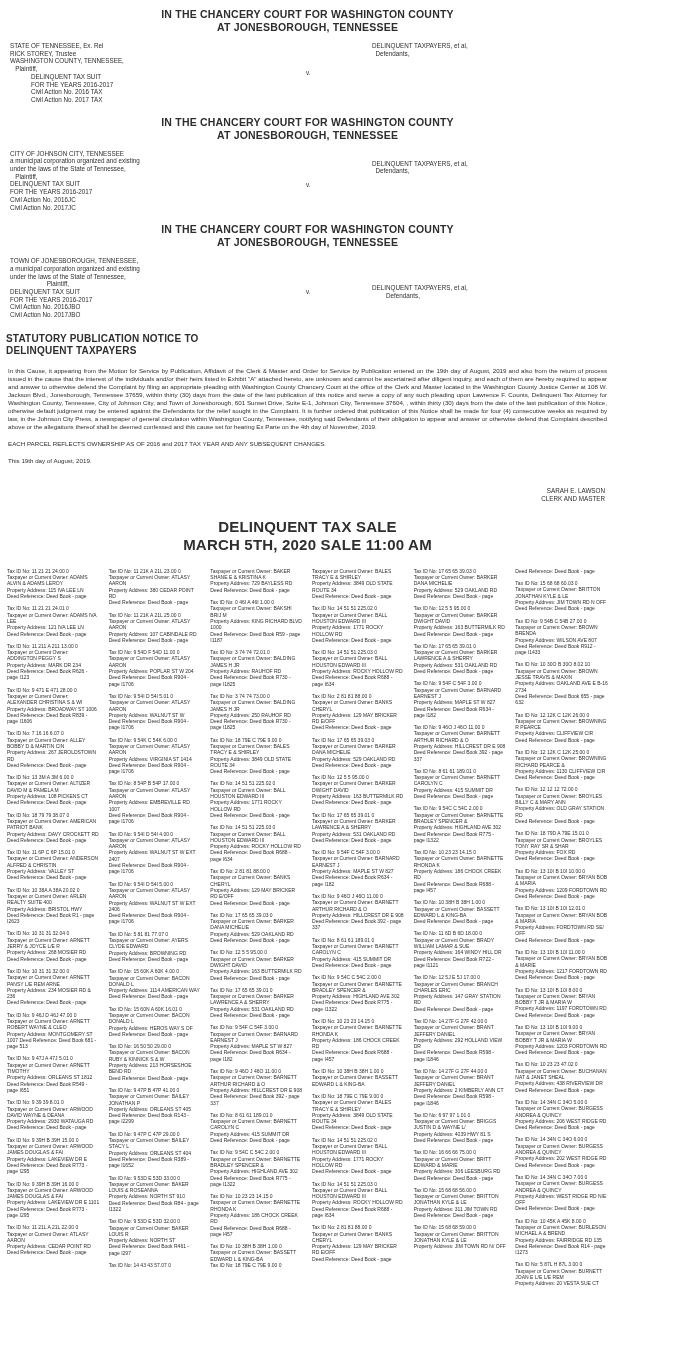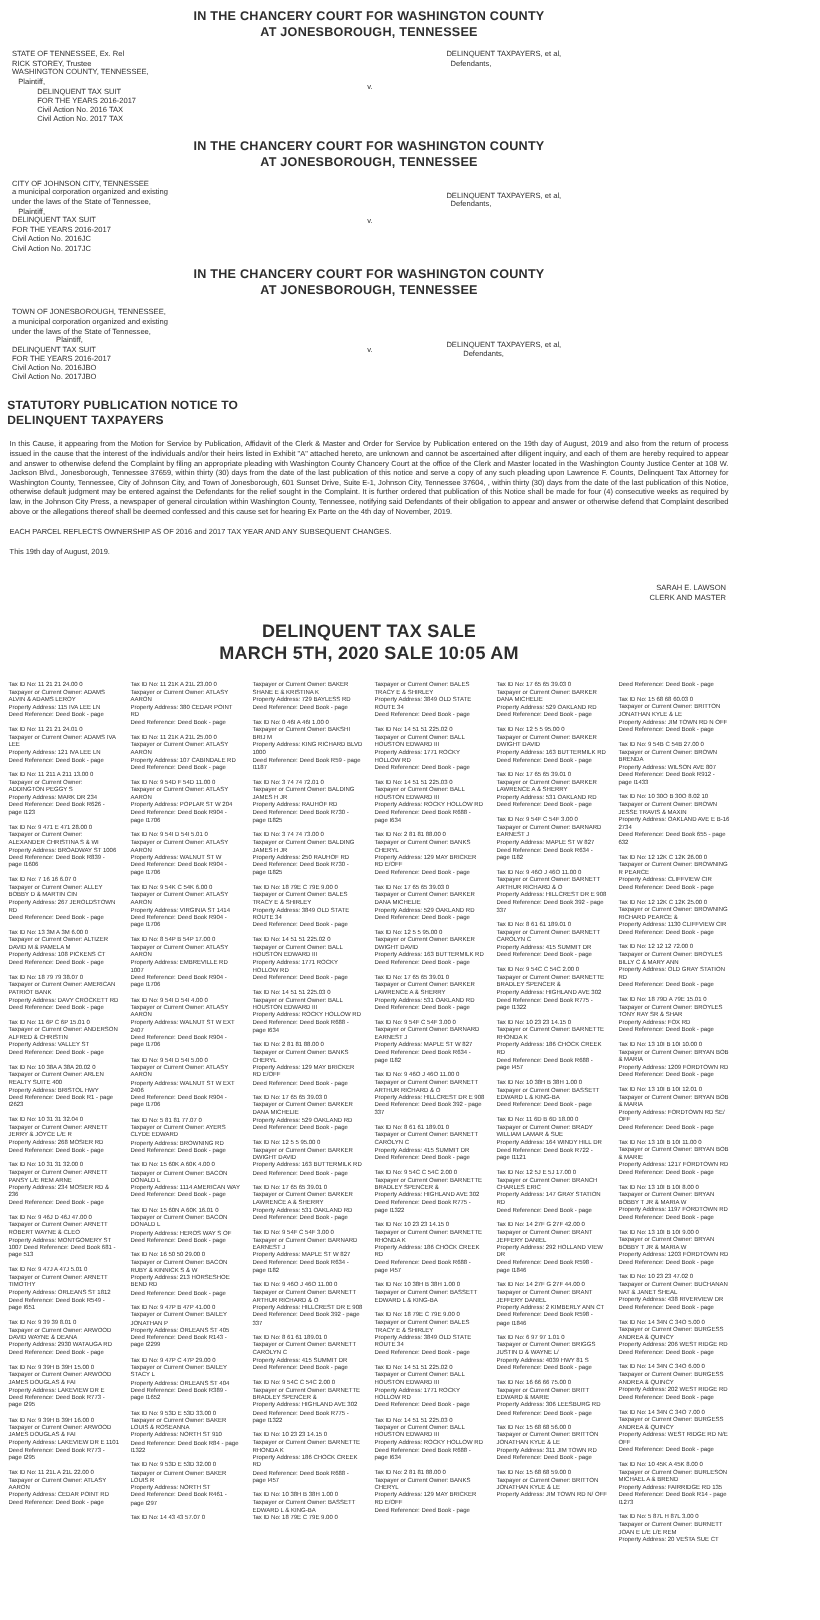--- a/index.html
+++ b/index.html
@@ -90,21 +90,21 @@
 
   <div class="notice-heading">STATUTORY PUBLICATION NOTICE TO
 DELINQUENT TAXPAYERS</div>
   <div class="notice-body">In this Cause, it appearing from the Motion for Service by Publication, Affidavit of the Clerk &amp; Master and Order for Service by Publication entered on the 19th day of August, 2019 and also from the return of process issued in the cause that the interest of the individuals and/or their heirs listed in Exhibit "A" attached hereto, are unknown and cannot be ascertained after diligent inquiry, and each of them are hereby required to appear and answer to otherwise defend the Complaint by filing an appropriate pleading with Washington County Chancery Court at the office of the Clerk and Master located in the Washington County Justice Center at 108 W. Jackson Blvd., Jonesborough, Tennessee 37659, within thirty (30) days from the date of the last publication of this notice and serve a copy of any such pleading upon Lawrence F. Counts, Delinquent Tax Attorney for Washington County, Tennessee, City of Johnson City, and Town of Jonesborough, 601 Sunset Drive, Suite E-1, Johnson City, Tennessee 37604, , within thirty (30) days from the date of the last publication of this Notice, otherwise default judgment may be entered against the Defendants for the relief sought in the Complaint. It is further ordered that publication of this Notice shall be made for four (4) consecutive weeks as required by law, in the Johnson City Press, a newspaper of general circulation within Washington County, Tennessee, notifying said Defendants of their obligation to appear and answer or otherwise defend that Complaint described above or the allegations thereof shall be deemed confessed and this cause set for hearing Ex Parte on the 4th day of November, 2019.</div>
   <div class="ownership-line">EACH PARCEL REFLECTS OWNERSHIP AS OF 2016 and 2017 TAX YEAR AND ANY SUBSEQUENT CHANGES.</div>
   <div class="date-line">This 19th day of August, 2019.</div>
   <div class="signature">SARAH E. LAWSON
 CLERK AND MASTER</div>
 
   <div class="sale-heading">DELINQUENT TAX SALE
-MARCH 5TH, 2020 SALE 10:05 AM</div>
+MARCH 5TH, 2020 SALE 11:00 AM</div>
 
   <div class="listing">
     <div class="tax-column">
         <div class="record">
           <div class="rec-line">Tax ID No: 11 21  21 24.00 0</div>
           <div class="rec-line">Taxpayer or Current Owner: ADAMS ALVIN &amp; ADAMS LEROY</div>
           <div class="rec-line">Property Address: 115 IVA LEE LN</div>
           <div class="rec-line">Deed Reference: Deed Book  - page</div>
         </div>
         <div class="record">

